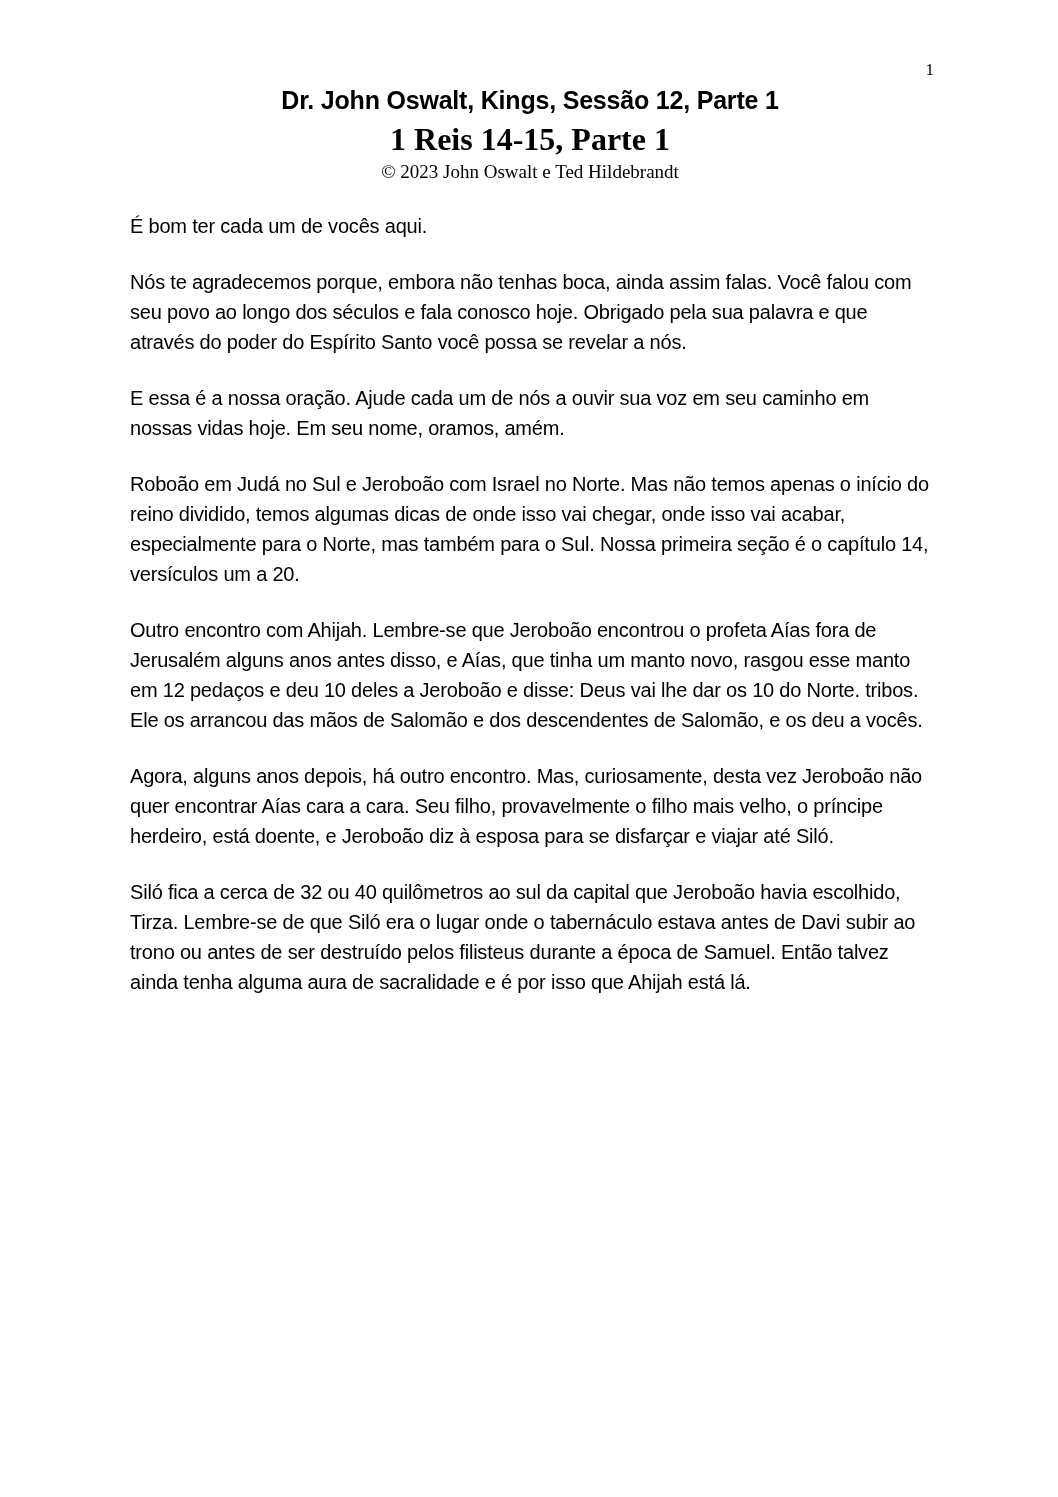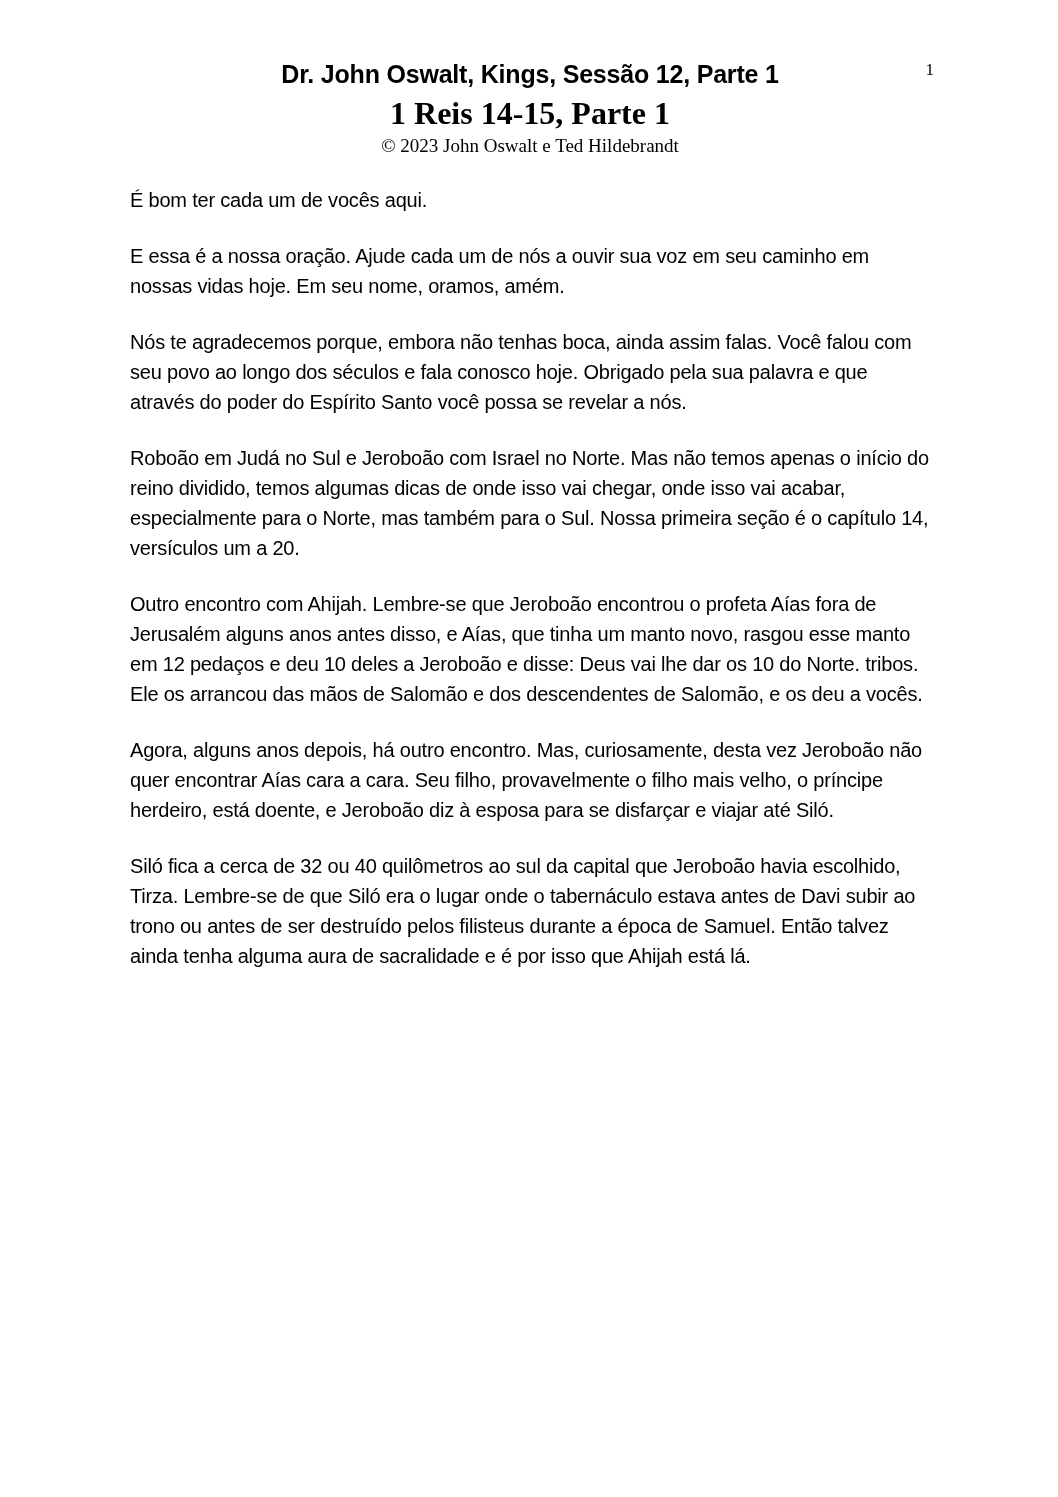--- a/index.html
+++ b/index.html
@@ -22,21 +22,21 @@
   .page-number {
     position: absolute;
     top: 60px;
     right: 124px;
     font-family: "Liberation Serif", serif;
     font-size: 17px;
     line-height: 20px;
     color: #000000;
   }
   .doc-header {
-    padding-top: 58px;
+    padding-top: 84px;
     text-align: center;
   }
   .title-line-1 {
     margin: 0;
     font-family: "Liberation Sans", sans-serif;
     font-weight: 700;
     font-size: 25px;
     line-height: 33px;
     letter-spacing: -0.2px;
   }
@@ -75,21 +75,21 @@
   <div class="page-number">1</div>
 
   <header class="doc-header">
     <h1 class="title-line-1">Dr. John Oswalt, Kings, Sessão 12, Parte 1</h1>
     <h2 class="title-line-2">1 Reis 14-15, Parte 1</h2>
     <div class="copyright">© 2023 John Oswalt e Ted Hildebrandt</div>
   </header>
 
   <main class="doc-body">
     <p>É bom ter cada um de vocês aqui.</p>
+    <p>Nós te agradecemos porque, embora não tenhas boca, ainda assim falas. Você falou com seu povo ao longo dos séculos e fala conosco hoje. Obrigado pela sua palavra e que através do poder do Espírito Santo você possa se revelar a nós.</p>
     <p>E essa é a nossa oração. Ajude cada um de nós a ouvir sua voz em seu caminho em nossas vidas hoje. Em seu nome, oramos, amém.</p>
-    <p>Nós te agradecemos porque, embora não tenhas boca, ainda assim falas. Você falou com seu povo ao longo dos séculos e fala conosco hoje. Obrigado pela sua palavra e que através do poder do Espírito Santo você possa se revelar a nós.</p>
     <p>Roboão em Judá no Sul e Jeroboão com Israel no Norte. Mas não temos apenas o início do reino dividido, temos algumas dicas de onde isso vai chegar, onde isso vai acabar, especialmente para o Norte, mas também para o Sul. Nossa primeira seção é o capítulo 14, versículos um a 20.</p>
     <p>Outro encontro com Ahijah. Lembre-se que Jeroboão encontrou o profeta Aías fora de Jerusalém alguns anos antes disso, e Aías, que tinha um manto novo, rasgou esse manto em 12 pedaços e deu 10 deles a Jeroboão e disse: Deus vai lhe dar os 10 do Norte. tribos. Ele os arrancou das mãos de Salomão e dos descendentes de Salomão, e os deu a vocês.</p>
     <p>Agora, alguns anos depois, há outro encontro. Mas, curiosamente, desta vez Jeroboão não quer encontrar Aías cara a cara. Seu filho, provavelmente o filho mais velho, o príncipe herdeiro, está doente, e Jeroboão diz à esposa para se disfarçar e viajar até Siló.</p>
     <p>Siló fica a cerca de 32 ou 40 quilômetros ao sul da capital que Jeroboão havia escolhido, Tirza. Lembre-se de que Siló era o lugar onde o tabernáculo estava antes de Davi subir ao trono ou antes de ser destruído pelos filisteus durante a época de Samuel. Então talvez ainda tenha alguma aura de sacralidade e é por isso que Ahijah está lá.</p>
   </main>
 
 </div>
 
 </body></html>

